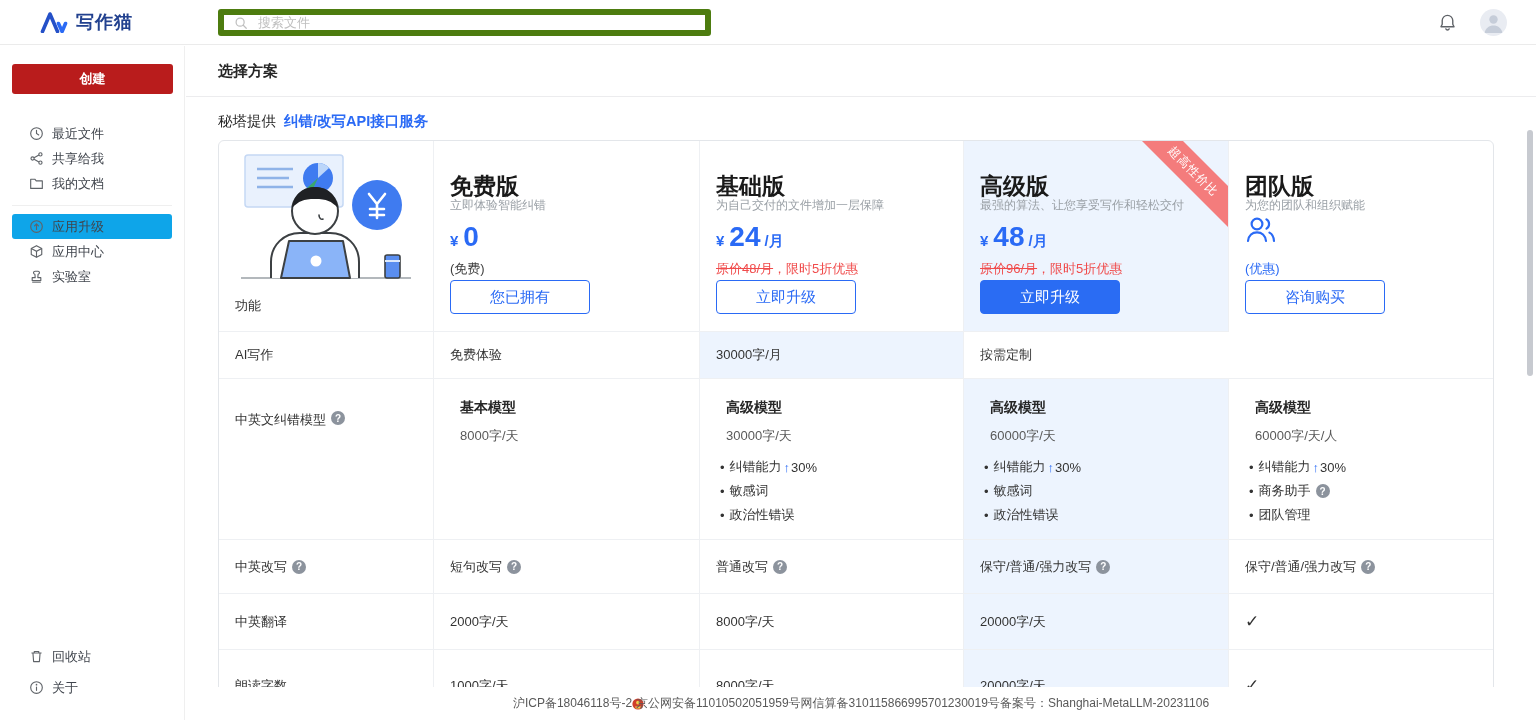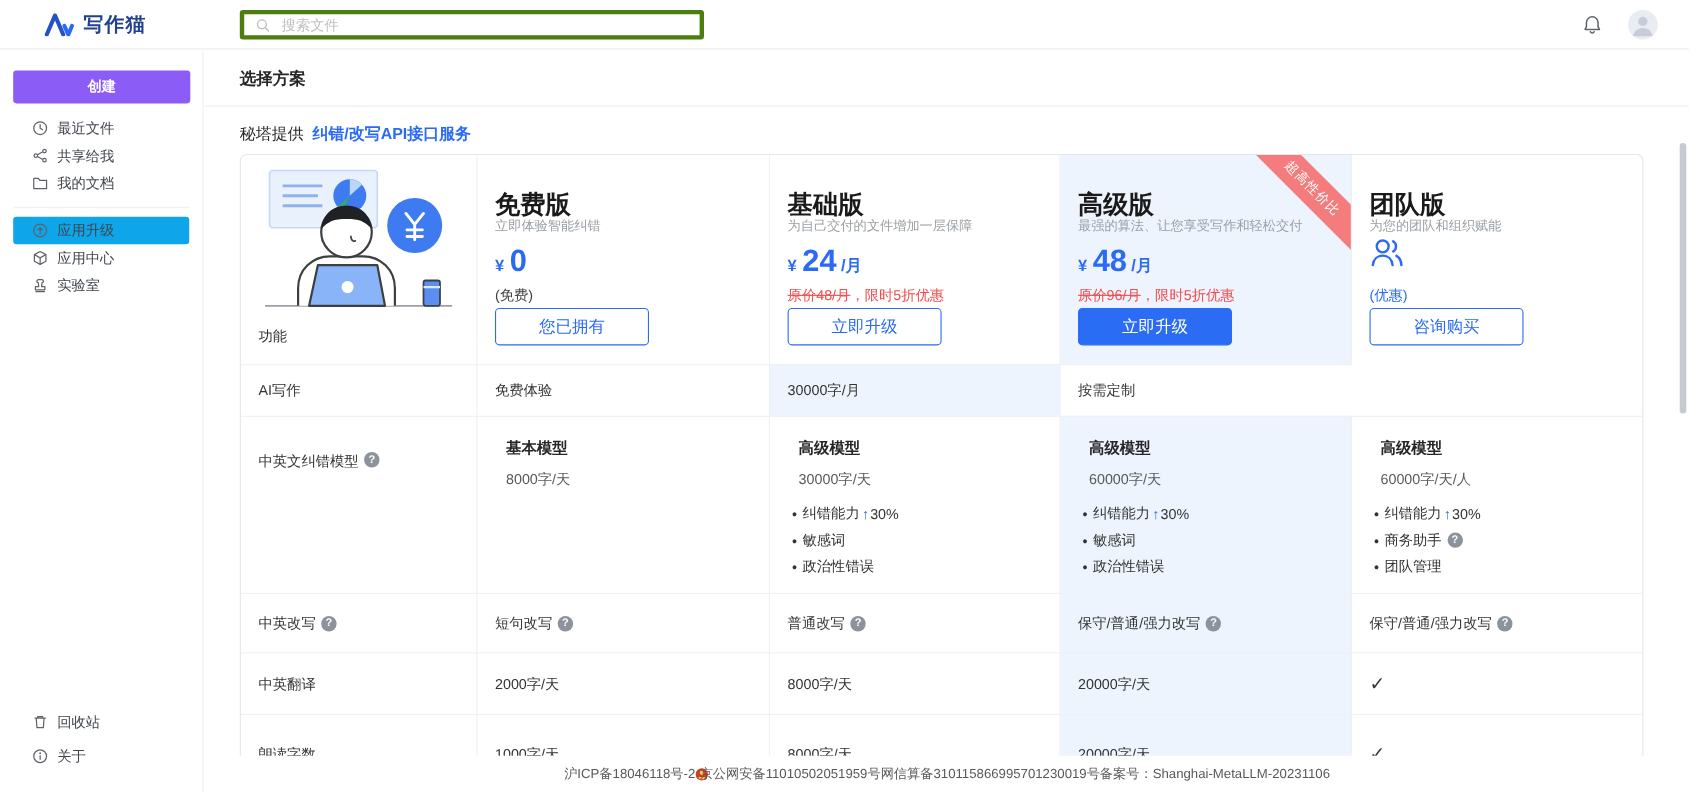--- a/index.html
+++ b/index.html
@@ -7,32 +7,32 @@
   body {
     width:1536px; height:720px; position:relative; overflow:hidden;
     background:#fff; font-family:"Liberation Sans","DejaVu Sans",sans-serif;
     color:#333;
   }
   
   .topbar { position:absolute; top:0; left:0; right:0; height:45px; background:#fff;
     border-bottom:1px solid #ebebeb; z-index:20; }
   .logo { position:absolute; left:40px; top:10px; display:flex; align-items:center; gap:8px; cursor:pointer; }
   .logo-text { font-size:18px; font-weight:bold; color:#22418f; letter-spacing:1px; }
-  .search { position:absolute; left:218px; top:9px; width:422px; height:27px;
-    border:4px solid #4d7c0f; border-radius:3px; display:flex; align-items:center; padding:0 10px; background:#fff; }
+  .search { position:absolute; left:218px; top:9px; width:493px; height:27px;
+    border:6px solid #4d7c0f; border-radius:3px; display:flex; align-items:center; padding:0 10px; background:#fff; }
   .search input { border:none; outline:none; flex:1; font-size:13px; margin-left:8px; color:#333;
     font-family:inherit; background:transparent; }
   .search input::placeholder { color:#bfbfbf; }
   .bell { position:absolute; right:79px; top:13px; cursor:pointer; display:inline-flex; }
   .avatar { position:absolute; right:29px; top:9px; width:27px; height:27px; border-radius:50%;
     background:#e9ecf2; display:inline-flex; align-items:center; justify-content:center; overflow:hidden; cursor:pointer; }
   
   .sidebar { position:absolute; top:46px; left:0; width:185px; bottom:0; background:#fff;
     border-right:1px solid #efefef; z-index:10; }
-  .create-btn { display:block; margin:18px 12px 10px; width:161px; height:30px; background:#8b5cf6;
+  .create-btn { display:block; margin:18px 12px 27px; width:161px; height:30px; background:#b91c1c;
     color:#fff; font-size:13px; font-weight:bold; border:none; border-radius:3px; cursor:pointer; font-family:inherit; }
   .sidebar-item { display:flex; align-items:center; height:25px; margin:0 12px; padding-left:16px;
     border-radius:3px; cursor:pointer; }
   .sidebar-item.active { background:#0ea5e9; }
   .nav-icon { display:inline-flex; width:16px; height:16px; align-items:center; justify-content:center; }
   .nav-label { font-size:13px; color:#40454d; margin-left:8px; }
   .nav-divider { border-top:1px solid #efefef; margin:9px 12px 8px; }
   .sidebar-bottom { position:absolute; bottom:14px; left:0; right:0; }
   .sidebar-bottom .sidebar-item { margin-bottom:6px; }
   

